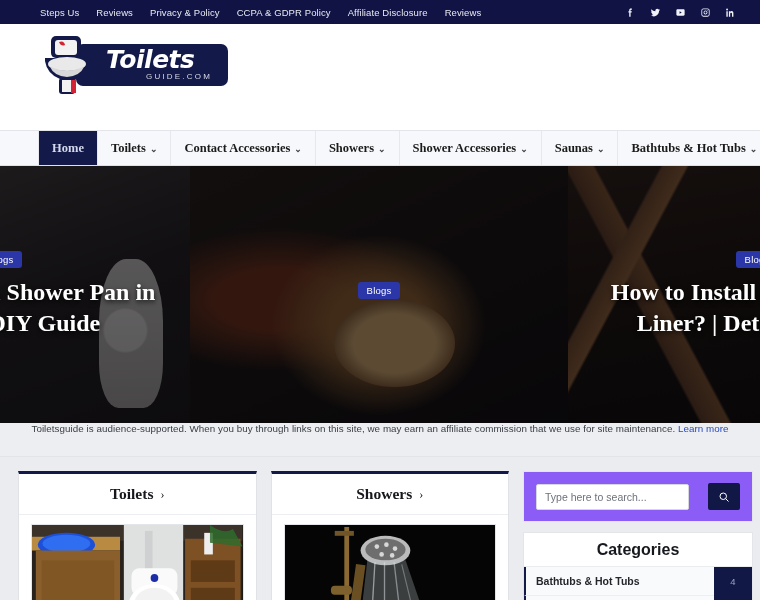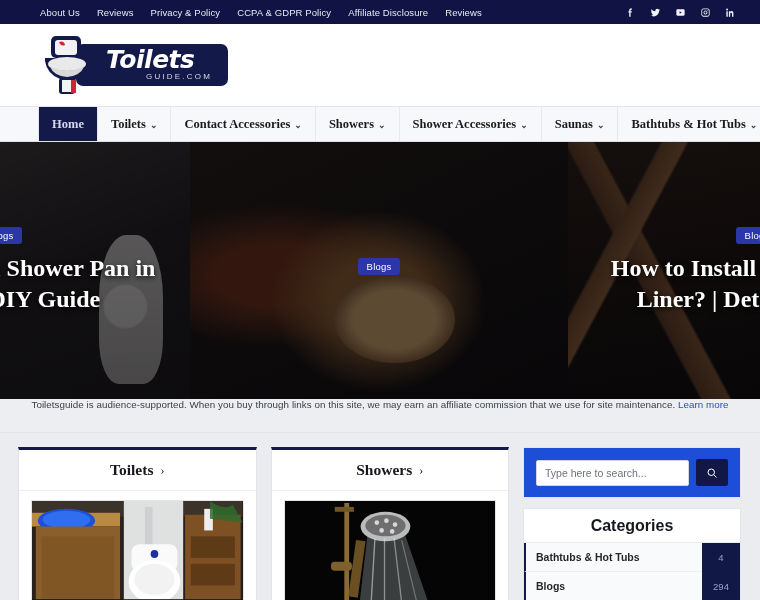--- a/index.html
+++ b/index.html
@@ -71,20 +71,21 @@
 
   
   .mainnav {
     height: 36px;
     background: #f7f8fb;
     border-top: 1px solid #e3e5ea;
     border-bottom: 1px solid #dfe1e7;
     display: flex;
     align-items: stretch;
     padding-left: 38px;
+    margin-top: 24px;
   }
   .navitem {
     display: flex; align-items: center; gap: 4px;
     padding: 0 13px;
     font-family: "Liberation Serif", serif;
     font-weight: bold;
     font-size: 12.5px;
     color: #1b1b1b;
     border-right: 1px solid #e6e8ed;
     white-space: nowrap;
@@ -203,24 +204,24 @@
     border-bottom: 1px solid #eceef1;
     background:#fff;
     cursor: pointer;
   }
   .card-head .chev { margin-left: 7px; font-size: 12px; font-weight: normal; }
   .card-body { padding: 9px 12px; background:#fff; }
   .thumb { width:100%; height: 110px; border:1px solid #e4e5e9; background:#111; }
 
   .col-side { flex: 1 1 auto; display:flex; flex-direction:column; gap: 10px; }
   .widget-search {
-    background:#1d4ed8;
+    background:#8b5cf6;
     border: 1px solid #e4e5e9;
     padding: 11px 12px;
-    display:flex; align-items:center; gap: 7px;
+    display:flex; align-items:center; gap: 19px;
   }
   .search-input {
     flex: 1 1 auto;
     height: 26px;
     border: 1px solid #d5d7dc;
     background:#fff;
     font-size: 10.5px;
     color: #4a4d55;
     padding: 0 8px;
     border-radius: 2px;
@@ -266,21 +267,21 @@
     display:flex; align-items:center; justify-content:center;
   }
 </style>
 </head>
 <body>
 
 <div id="page">
 
   <div class="topbar">
     <nav class="topnav">
-      <a href="#">About Us</a>
+      <a href="#">Steps Us</a>
       <a href="#">Reviews</a>
       <a href="#">Privacy &amp; Policy</a>
       <a href="#">CCPA &amp; GDPR Policy</a>
       <a href="#">Affiliate Disclosure</a>
       <a href="#">Reviews</a>
     </nav>
     <div class="socials">
       <span class="soc">
         <svg viewBox="0 0 24 24" width="11" height="11">
             <path d="M15.1 3h-2.3c-2.2 0-3.6 1.5-3.6 3.8V9H7.4v2.8h1.8V21h3V11.8h2.3l.4-2.8h-2.7V7.1c0-.8.2-1.3 1.3-1.3h1.6V3z"></path>

